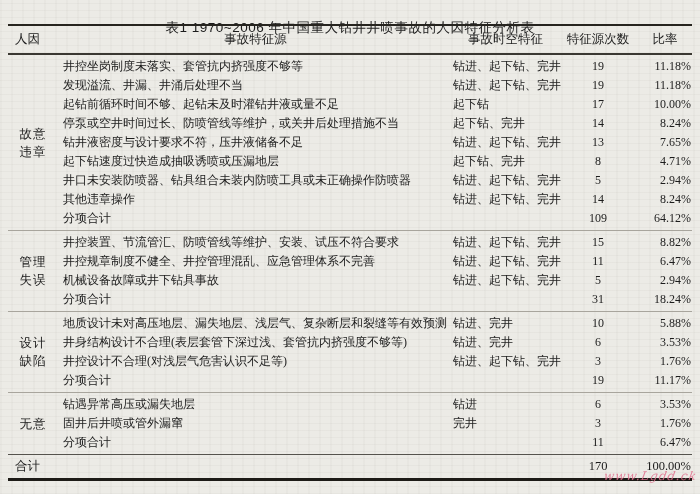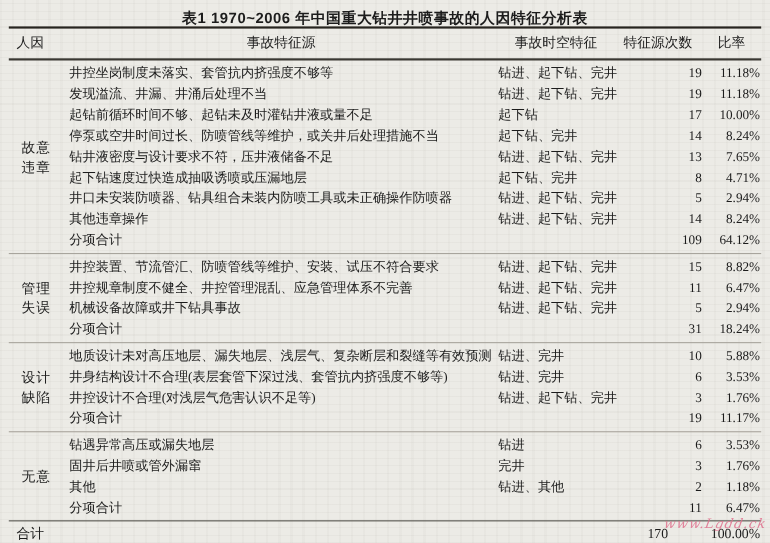--- a/index.html
+++ b/index.html
@@ -10,23 +10,23 @@
     background:
       repeating-linear-gradient(0deg, rgba(120,115,105,0.05) 0px, rgba(120,115,105,0.05) 1px, transparent 1px, transparent 7px),
       repeating-linear-gradient(90deg, rgba(120,115,105,0.04) 0px, rgba(120,115,105,0.04) 2px, transparent 2px, transparent 11px),
       #ecebe6;
     font-family:"Liberation Serif","DejaVu Serif",serif;
     color:#1c1c1c;
   }
   .title {
     text-align:center;
     font-family:"Liberation Sans","DejaVu Sans",sans-serif;
-    font-weight:bold;
+    font-weight:normal;
     font-size:13.5px;
-    padding-top:8px;
+    padding-top:19px;
     letter-spacing:0.5px;
   }
   .paper-table {
     position:absolute;
     left:8px; top:24px;
     width:684px;
     border-top:2px solid #26241f;
     border-bottom:3px solid #1d1b17;
   }
   .header-row {
@@ -60,21 +60,21 @@
     display:grid;
     grid-template-columns:395px 105px 80px 54px;
     height:19px;
     line-height:19px;
     font-size:12px;
     white-space:nowrap;
   }
   .cell { overflow:visible; }
   .src { padding-left:5px; }
   .st { }
-  .cnt { text-align:right; font-family:"Liberation Serif","DejaVu Serif",serif; }
+  .cnt { text-align:center; font-family:"Liberation Serif","DejaVu Serif",serif; }
   .ratio { text-align:right; padding-right:1px; }
   .total-row {
     display:grid;
     grid-template-columns:50px 395px 105px 80px 54px;
     border-top:1px solid #55534d;
     height:23px;
     line-height:23px;
     font-size:12.5px;
     white-space:nowrap;
   }
@@ -238,26 +238,20 @@
             <div class="cell cnt">6</div>
             <div class="cell ratio">3.53%</div>
           </div>
           <div class="row">
             <div class="cell src">固井后井喷或管外漏窜</div>
             <div class="cell st">完井</div>
             <div class="cell cnt">3</div>
             <div class="cell ratio">1.76%</div>
           </div>
           <div class="row">
-            <div class="cell src">其他</div>
-            <div class="cell st">钻进、其他</div>
-            <div class="cell cnt">2</div>
-            <div class="cell ratio">1.18%</div>
-          </div>
-          <div class="row">
             <div class="cell src">分项合计</div>
             <div class="cell st"></div>
             <div class="cell cnt">11</div>
             <div class="cell ratio">6.47%</div>
           </div>
         </div>
       </div>
     </div>
 
   <div class="total-row">

